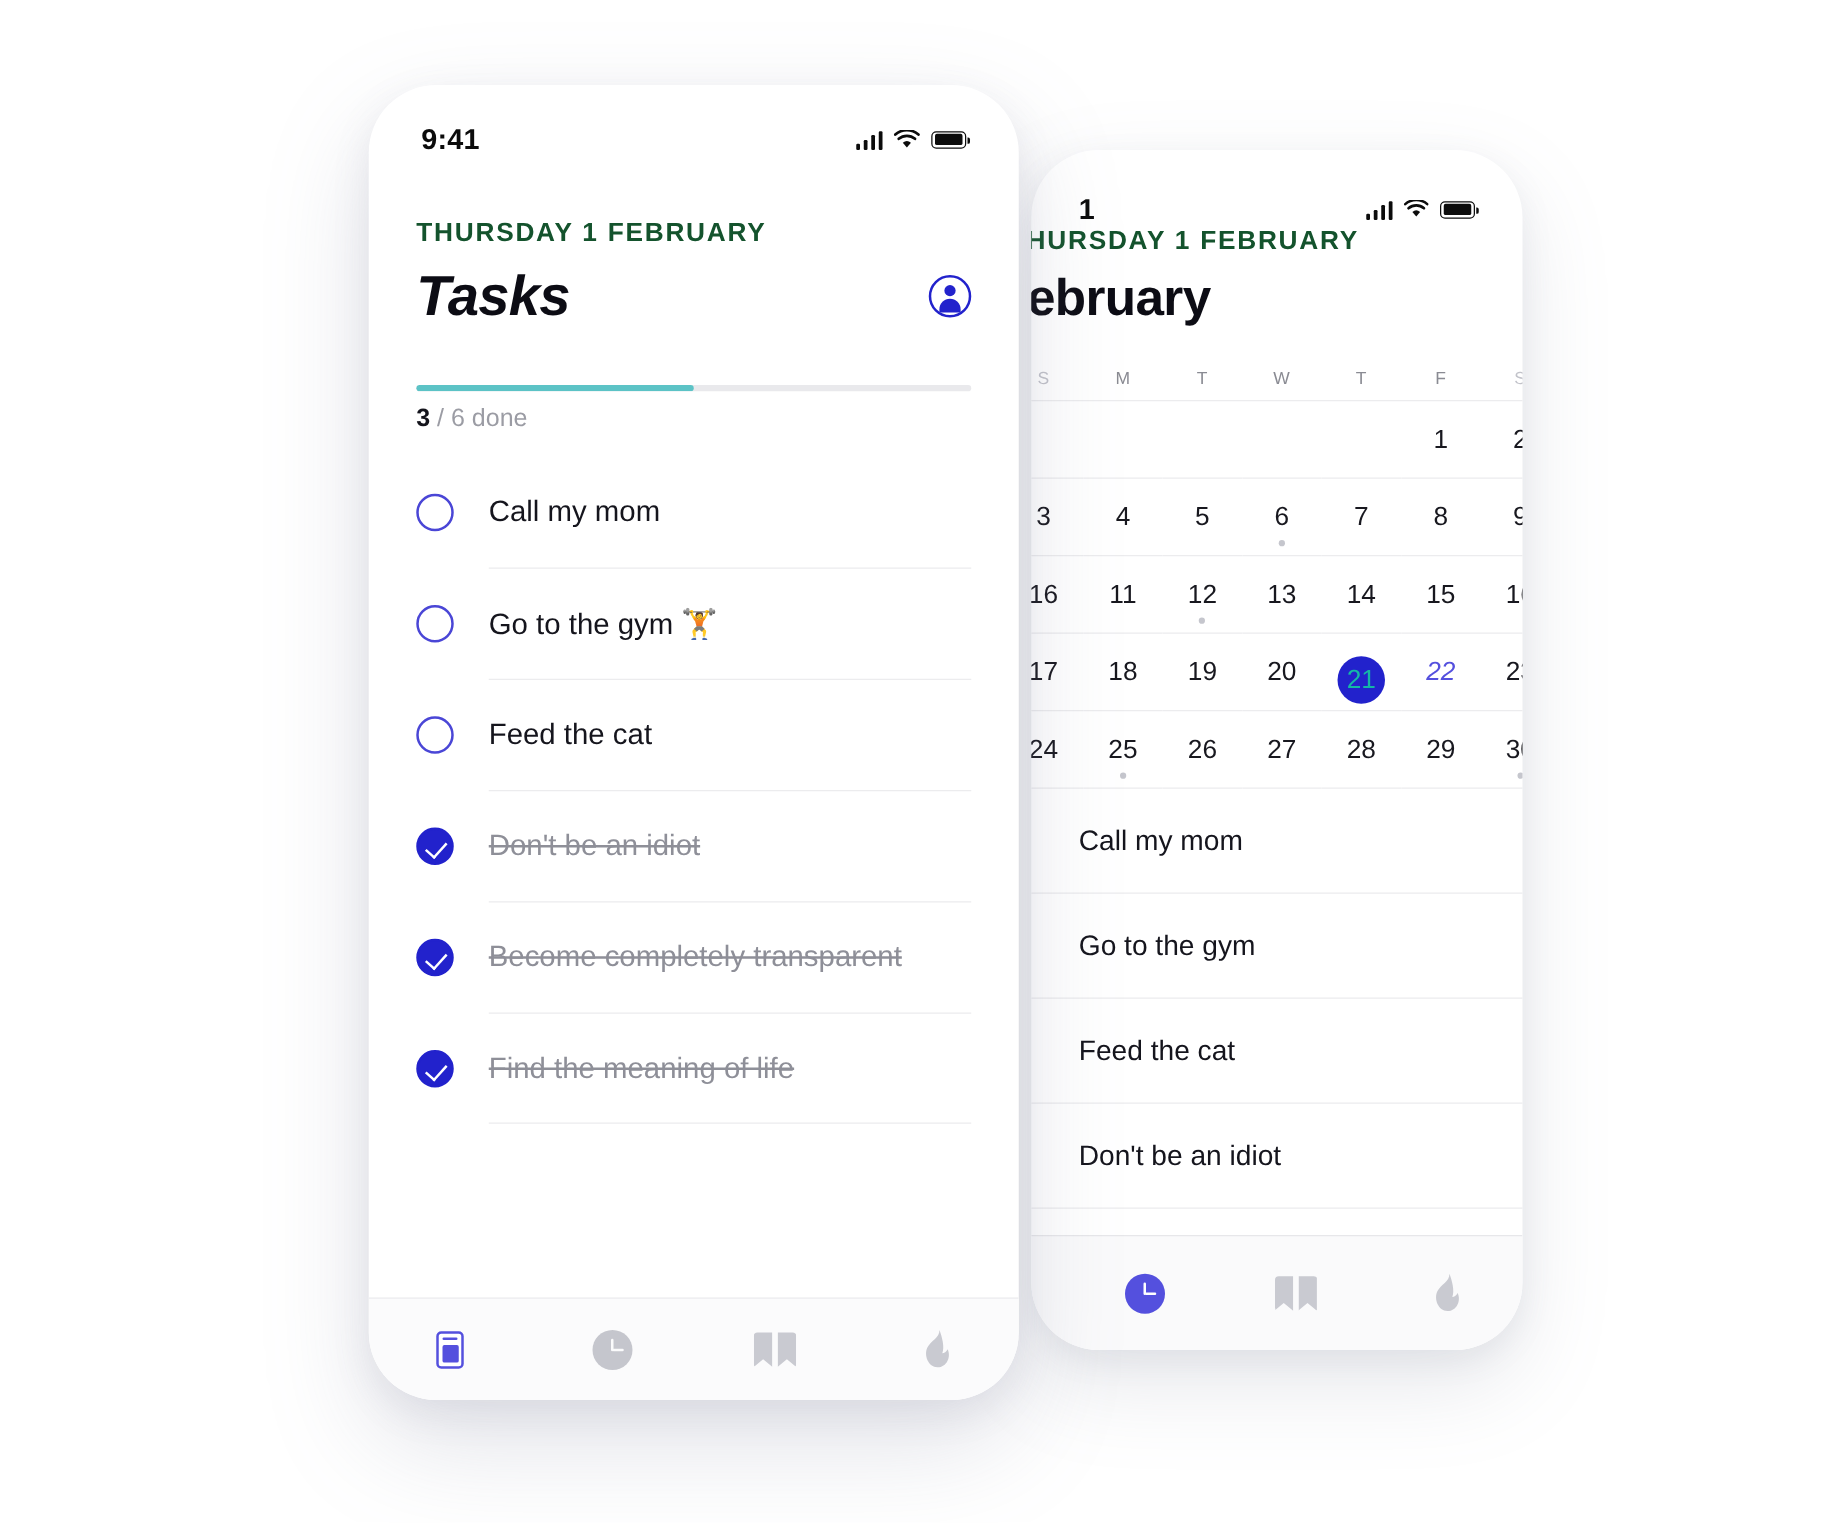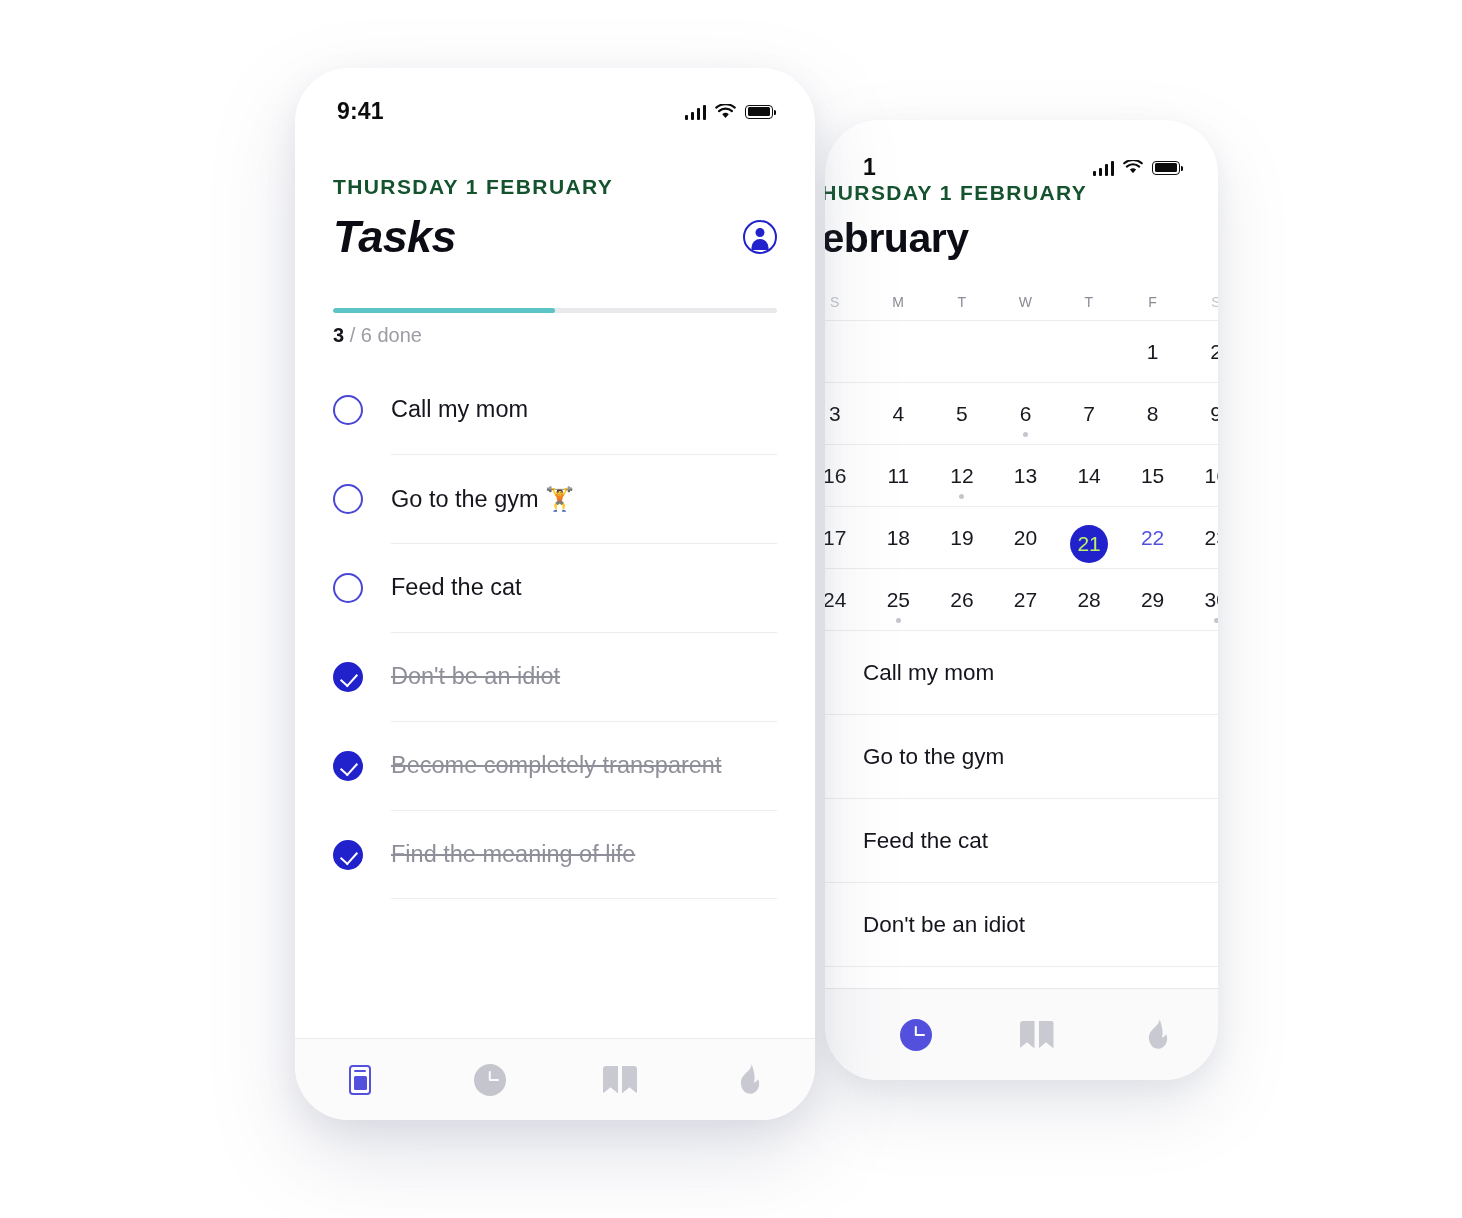--- a/index.html
+++ b/index.html
@@ -371,22 +371,22 @@
     font-size: 21px;
     color: #18181f;
     border-bottom: 1px solid #ececee;
     cursor: pointer;
   }
   .day .num {
     width: 38px; height: 38px;
     display: flex; align-items: center; justify-content: center;
     border-radius: 50%;
   }
-  .day.selected .num { background: #2222cc; color: #bef264; margin-top: 12px; }
-  .day.today .num { color: #5450de; }
+  .day.selected .num { background: #2222cc; color: #14b8a6; margin-top: 12px; }
+  .day.today .num { color: #5450de; font-style: italic; }
   .day .dot {
     position: absolute;
     bottom: 7px;
     width: 5px; height: 5px;
     border-radius: 50%;
     background: #c5c6cd;
   }
   .day.empty { cursor: default; }
 
   .back-tasks { margin-left: -52px; width: 445px; }

